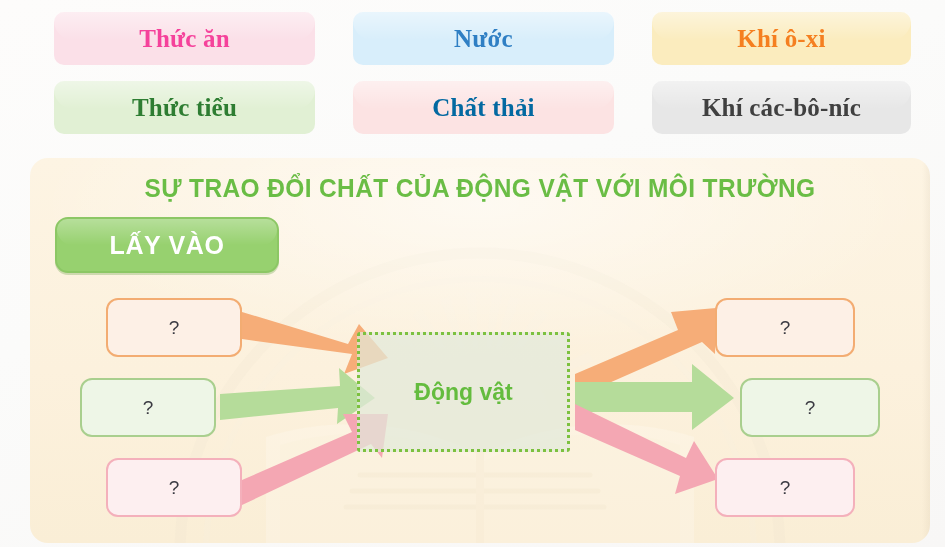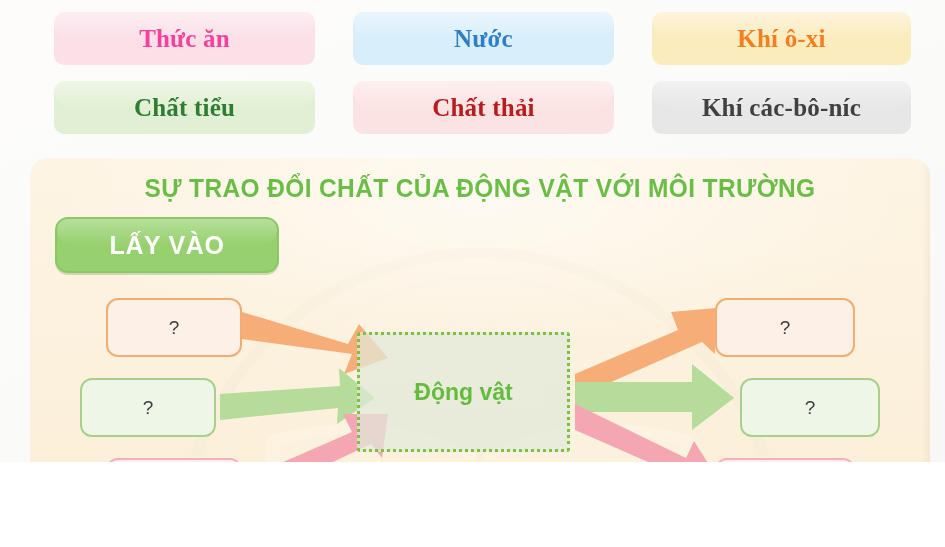--- a/index.html
+++ b/index.html
@@ -3,21 +3,21 @@
 <meta charset="utf-8">
 <style>
   html,body{margin:0;padding:0;}
   body{
     width:945px;height:547px;
     background:#ffffff;
     font-family:"Liberation Sans", sans-serif;
     overflow:hidden;
     position:relative;
   }
-  #root{position:relative;width:945px;height:462px;overflow:hidden;
+  #root{position:relative;width:945px;height:547px;overflow:hidden;
     background:linear-gradient(160deg,#fdfcfb 0%,#fbfbfa 40%,#f8f7f6 100%);}
 
   
   .wordbank{position:absolute;left:0;top:0;width:945px;height:140px;}
   .chip{
     position:absolute;
     display:flex;align-items:center;justify-content:center;
     border-radius:10px;
     font-family:"Liberation Serif", serif;
     font-weight:bold;
@@ -142,24 +142,24 @@
       <span class="lbl">Nước</span>
     </div>
 
     <div class="chip" id="chip2" style="left: 652px; top: 12px; width: 259px; height: 53px; background: rgb(251, 236, 190); color: rgb(245, 127, 32);">
       <div class="sheen"></div>
       <span class="lbl">Khí ô-xi</span>
     </div>
 
     <div class="chip" id="chip3" style="left: 54px; top: 81px; width: 261px; height: 53px; background: rgb(225, 240, 212); color: rgb(46, 125, 50);">
       <div class="sheen"></div>
-      <span class="lbl">Chất tiểu</span>
-    </div>
-
-    <div class="chip" id="chip4" style="left: 353px; top: 81px; width: 261px; height: 53px; background: rgb(252, 227, 227); color: #b91c1c;">
+      <span class="lbl">Thức tiểu</span>
+    </div>
+
+    <div class="chip" id="chip4" style="left: 353px; top: 81px; width: 261px; height: 53px; background: rgb(252, 227, 227); color: #0369a1;">
       <div class="sheen"></div>
       <span class="lbl">Chất thải</span>
     </div>
 
     <div class="chip" id="chip5" style="left: 652px; top: 81px; width: 259px; height: 53px; background: rgb(231, 231, 231); color: #404040;">
       <div class="sheen"></div>
       <span class="lbl">Khí các-bô-níc</span>
     </div>
   </div>
 

